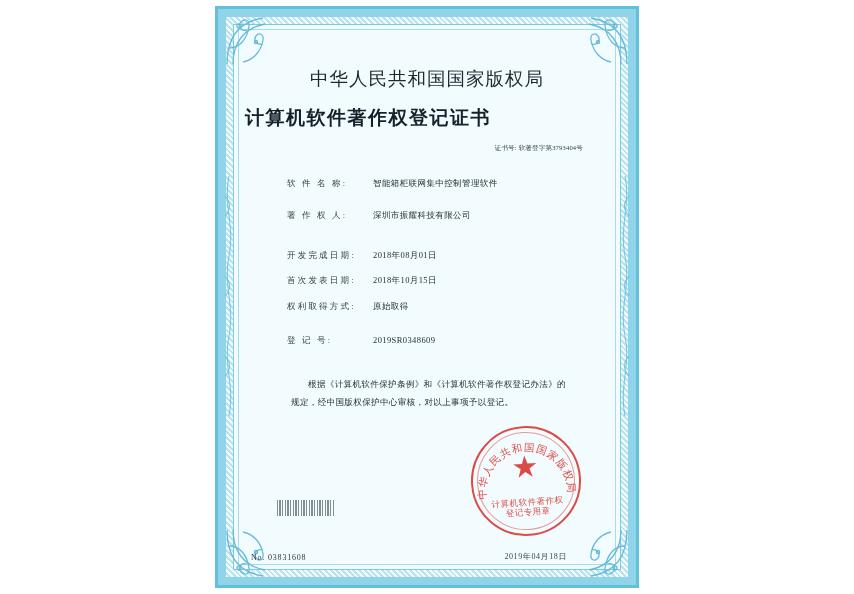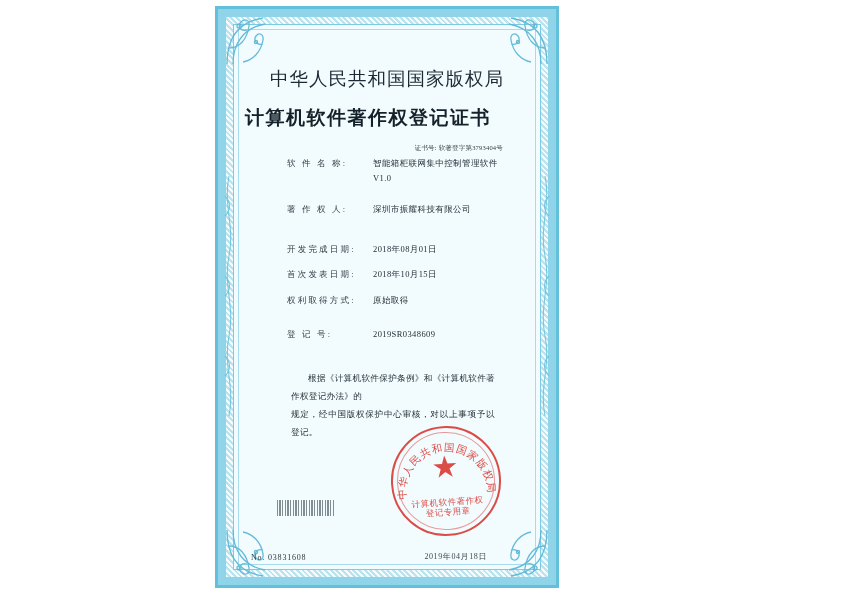--- a/index.html
+++ b/index.html
@@ -19,21 +19,21 @@
     width: 854px;
     height: 594px;
     background: #ffffff;
   }
 
   
   .certificate {
     position: absolute;
     left: 215px;
     top: 6px;
-    width: 344px;
+    width: 424px;
     height: 582px;
     background: #eaf7fb;
     box-sizing: border-box;
     overflow: hidden;
   }
 
   
   .frame-outer {
     position: absolute;
     left: 0; top: 0; right: 0; bottom: 0;
@@ -115,21 +115,21 @@
   .cert-no {
     text-align: right;
     font-size: 6.5px;
     color: #35424a;
     margin-top: 13px;
     padding-right: 26px;
     letter-spacing: 0.2px;
   }
 
   .fields {
-    margin-top: 4px;
+    margin-top: 24px;
     padding-left: 42px;
     padding-right: 26px;
     font-size: 8.5px;
     color: #23323b;
   }
   .field-row {
     display: flex;
     align-items: baseline;
     margin-bottom: 5px;
     line-height: 1.5;
@@ -334,21 +334,20 @@
       <div class="title-main">中华人民共和国国家版权局</div>
       <div class="title-sub">计算机软件著作权登记证书</div>
       <div class="cert-no">证书号:  软著登字第3793404号</div>
 
       <div class="fields">
 
         <div class="field-row">
           <div class="field-label">软 件 名 称:</div>
           <div class="field-value">智能箱柜联网集中控制管理软件</div>
         </div>
-        <div class="field-value-2nd">V1.0</div>
 
         <div class="gap-sm"></div>
 
         <div class="field-row">
           <div class="field-label">著 作 权 人:</div>
           <div class="field-value">深圳市振耀科技有限公司</div>
         </div>
 
         <div class="gap-sm"></div>
         <div class="gap-xs"></div>

